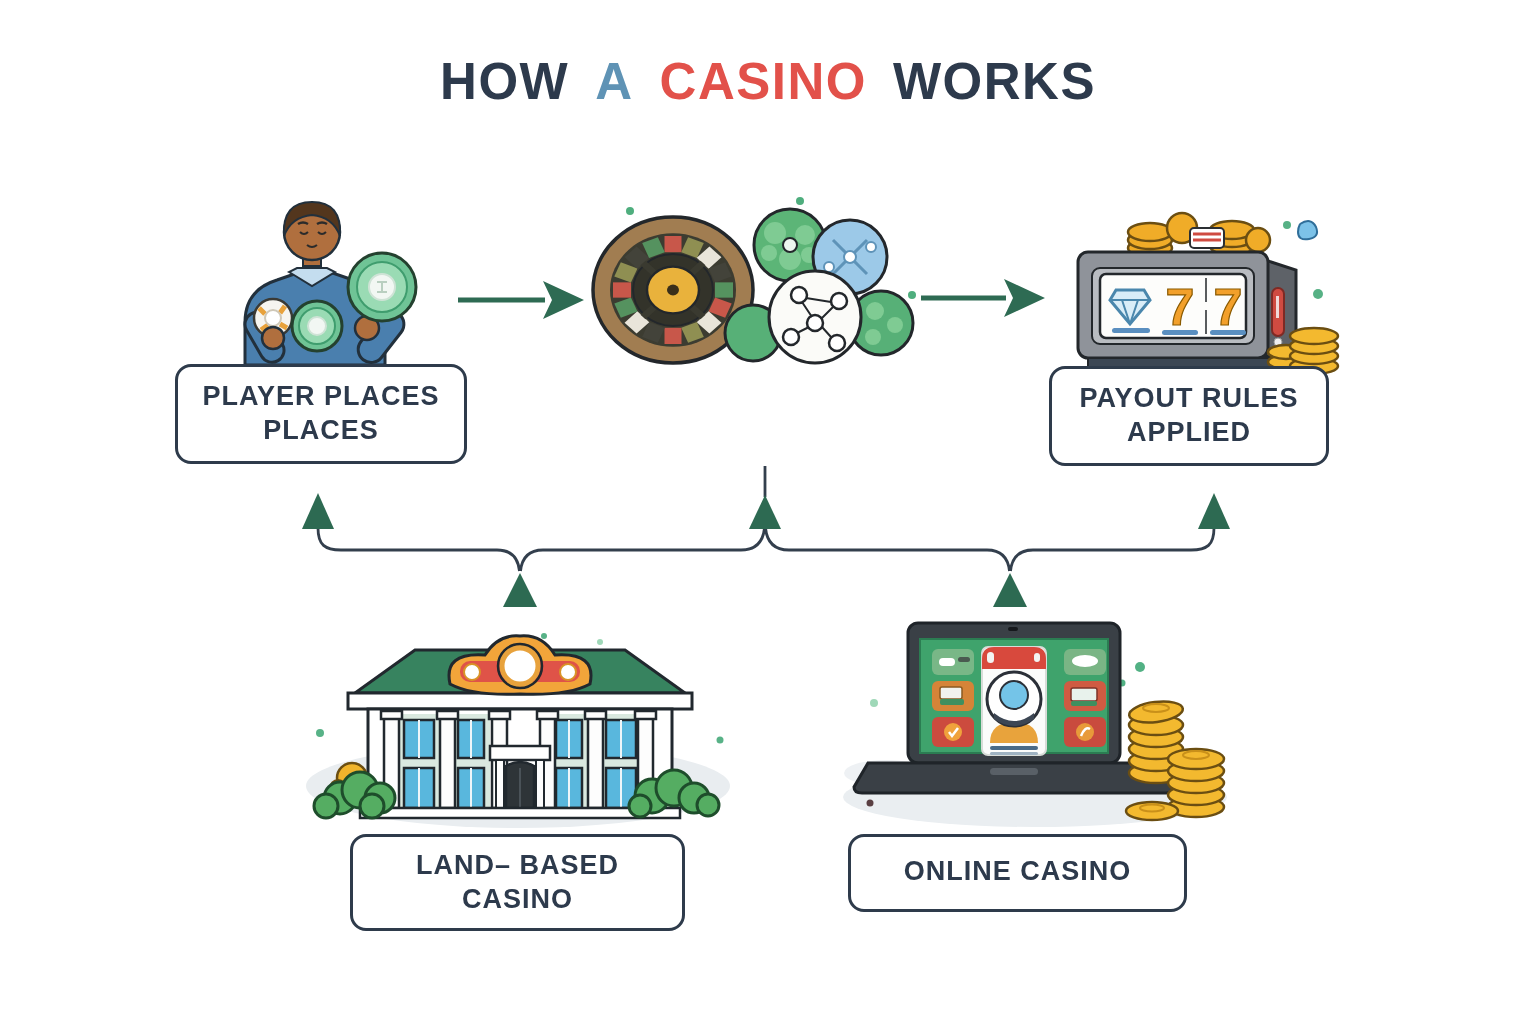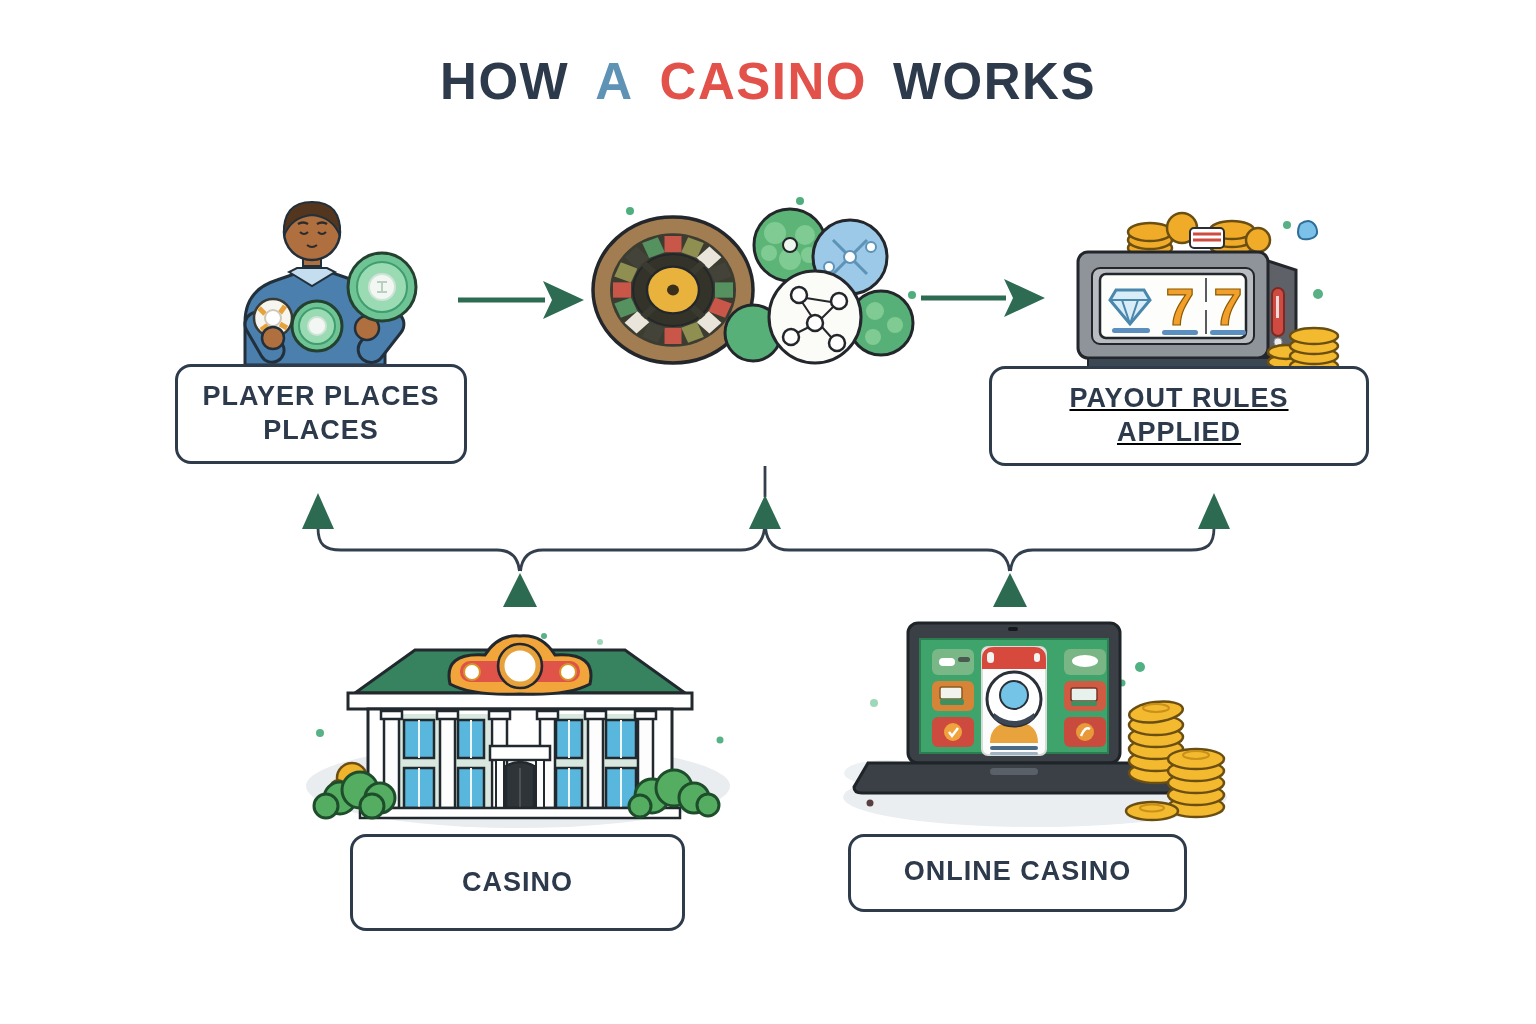--- a/index.html
+++ b/index.html
@@ -12,21 +12,21 @@
   #title span{display:inline-block;margin:0 13px;}
   .t-navy{color:#2d3a4c;} .t-blue{color:#5f93b5;} .t-red{color:#e2514a;}
   
   .box{position:absolute;background:#fff;border:3px solid #2e3b4b;border-radius:16px;
        display:flex;flex-direction:column;align-items:center;justify-content:center;
        box-sizing:border-box;}
   .box .main{font-size:27px;font-weight:bold;color:#2d3a4c;letter-spacing:1px;line-height:1.25;}
   .box .sub{font-size:22px;font-weight:400;color:#5d6874;letter-spacing:.3px;margin-top:3px;}
   #box-player{left:175px;top:364px;width:292px;height:100px;}
   #box-outcome{left:587px;top:364px;width:356px;height:99px;}
-  #box-payout{left:989px;top:366px;width:380px;height:100px;text-decoration:underline;}
+  #box-payout{left:1049px;top:366px;width:280px;height:100px;}
   #box-land{left:350px;top:834px;width:335px;height:97px;}
   #box-online{left:848px;top:834px;width:339px;height:78px;justify-content:flex-start;padding-top:18px;}
   svg{display:block;}
 </style>
 </head>
 <body>
 
 <div id="canvas">
 
   <div id="title" class="abs">
@@ -362,20 +362,21 @@
     <div class="main">PLACES</div>
   </div>
 
 
   <div id="box-payout" class="box">
     <div class="main">PAYOUT RULES</div>
     <div class="main">APPLIED</div>
   </div>
 
   <div id="box-land" class="box">
+    <div class="main">LAND– BASED</div>
     <div class="main">CASINO</div>
   </div>
 
   <div id="box-online" class="box">
     <div class="main">ONLINE CASINO</div>
   </div>
 
 </div>
 
 </body></html>

